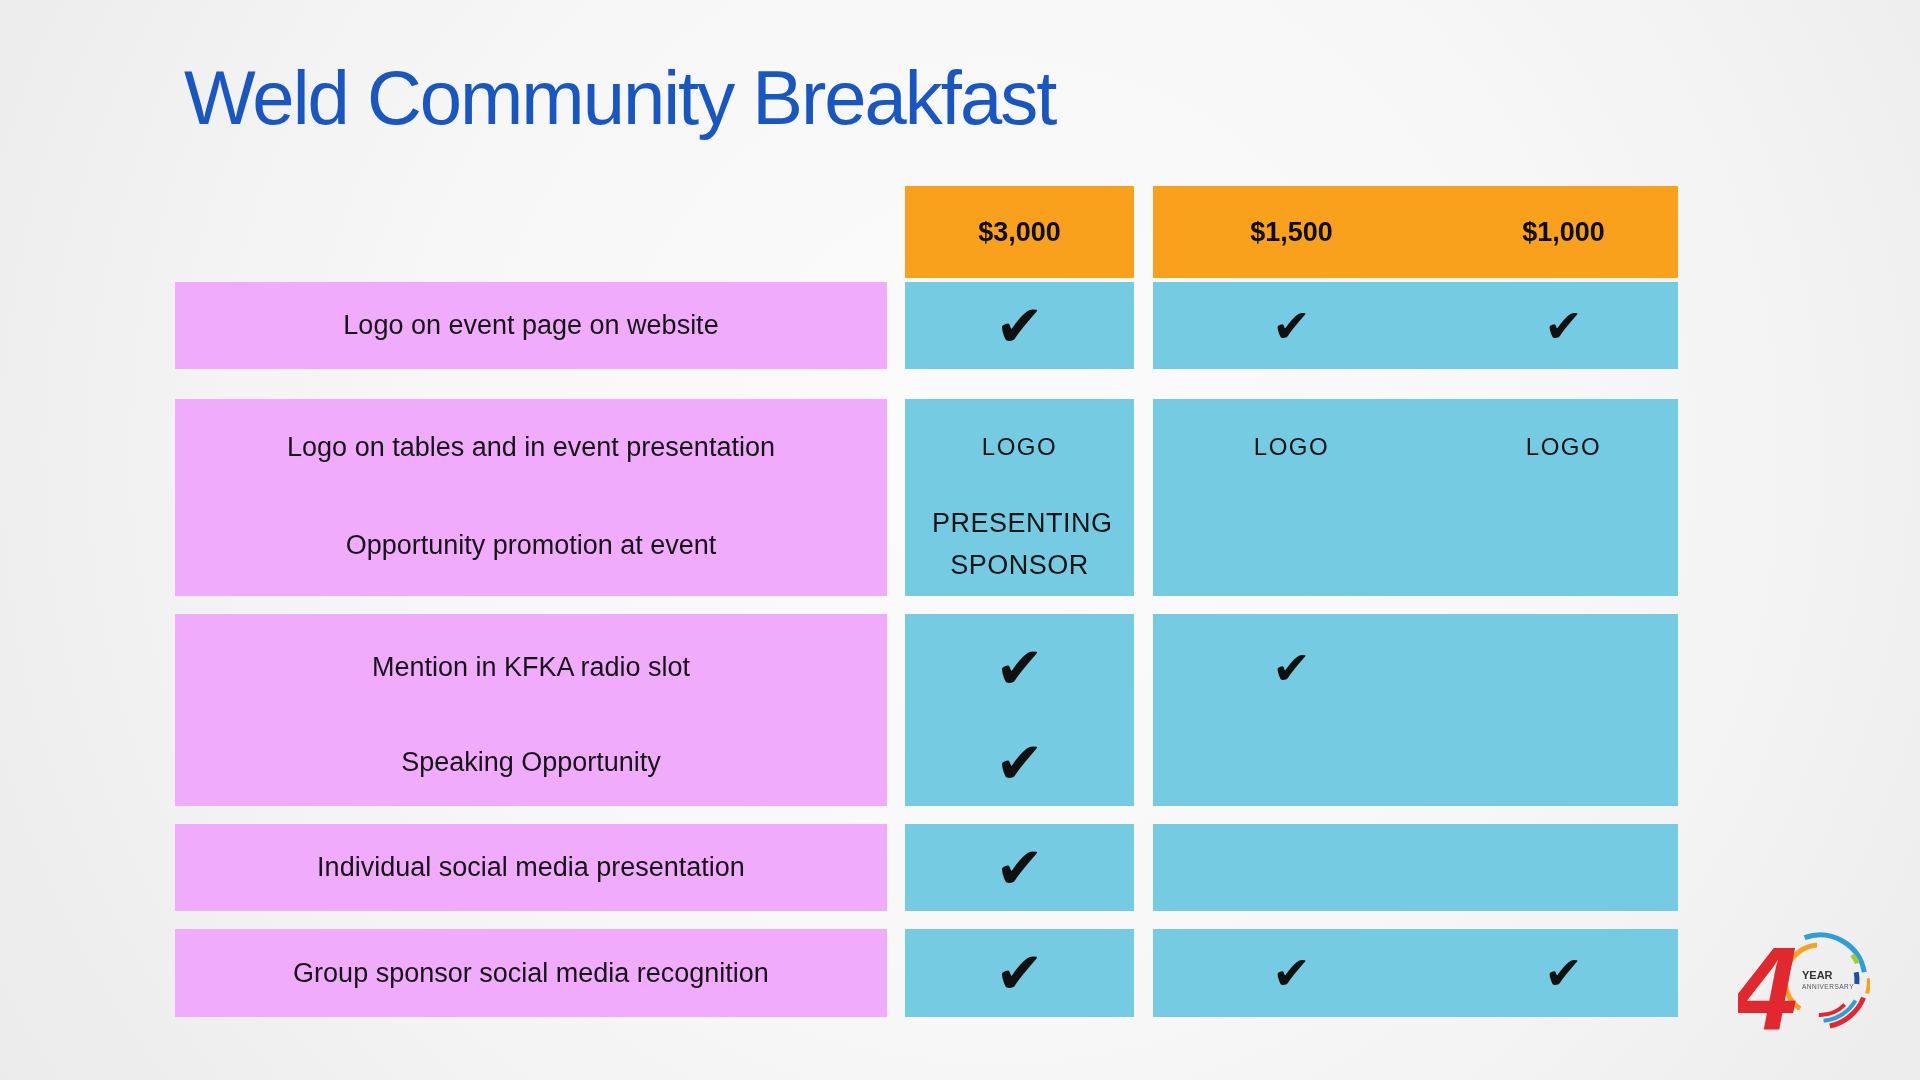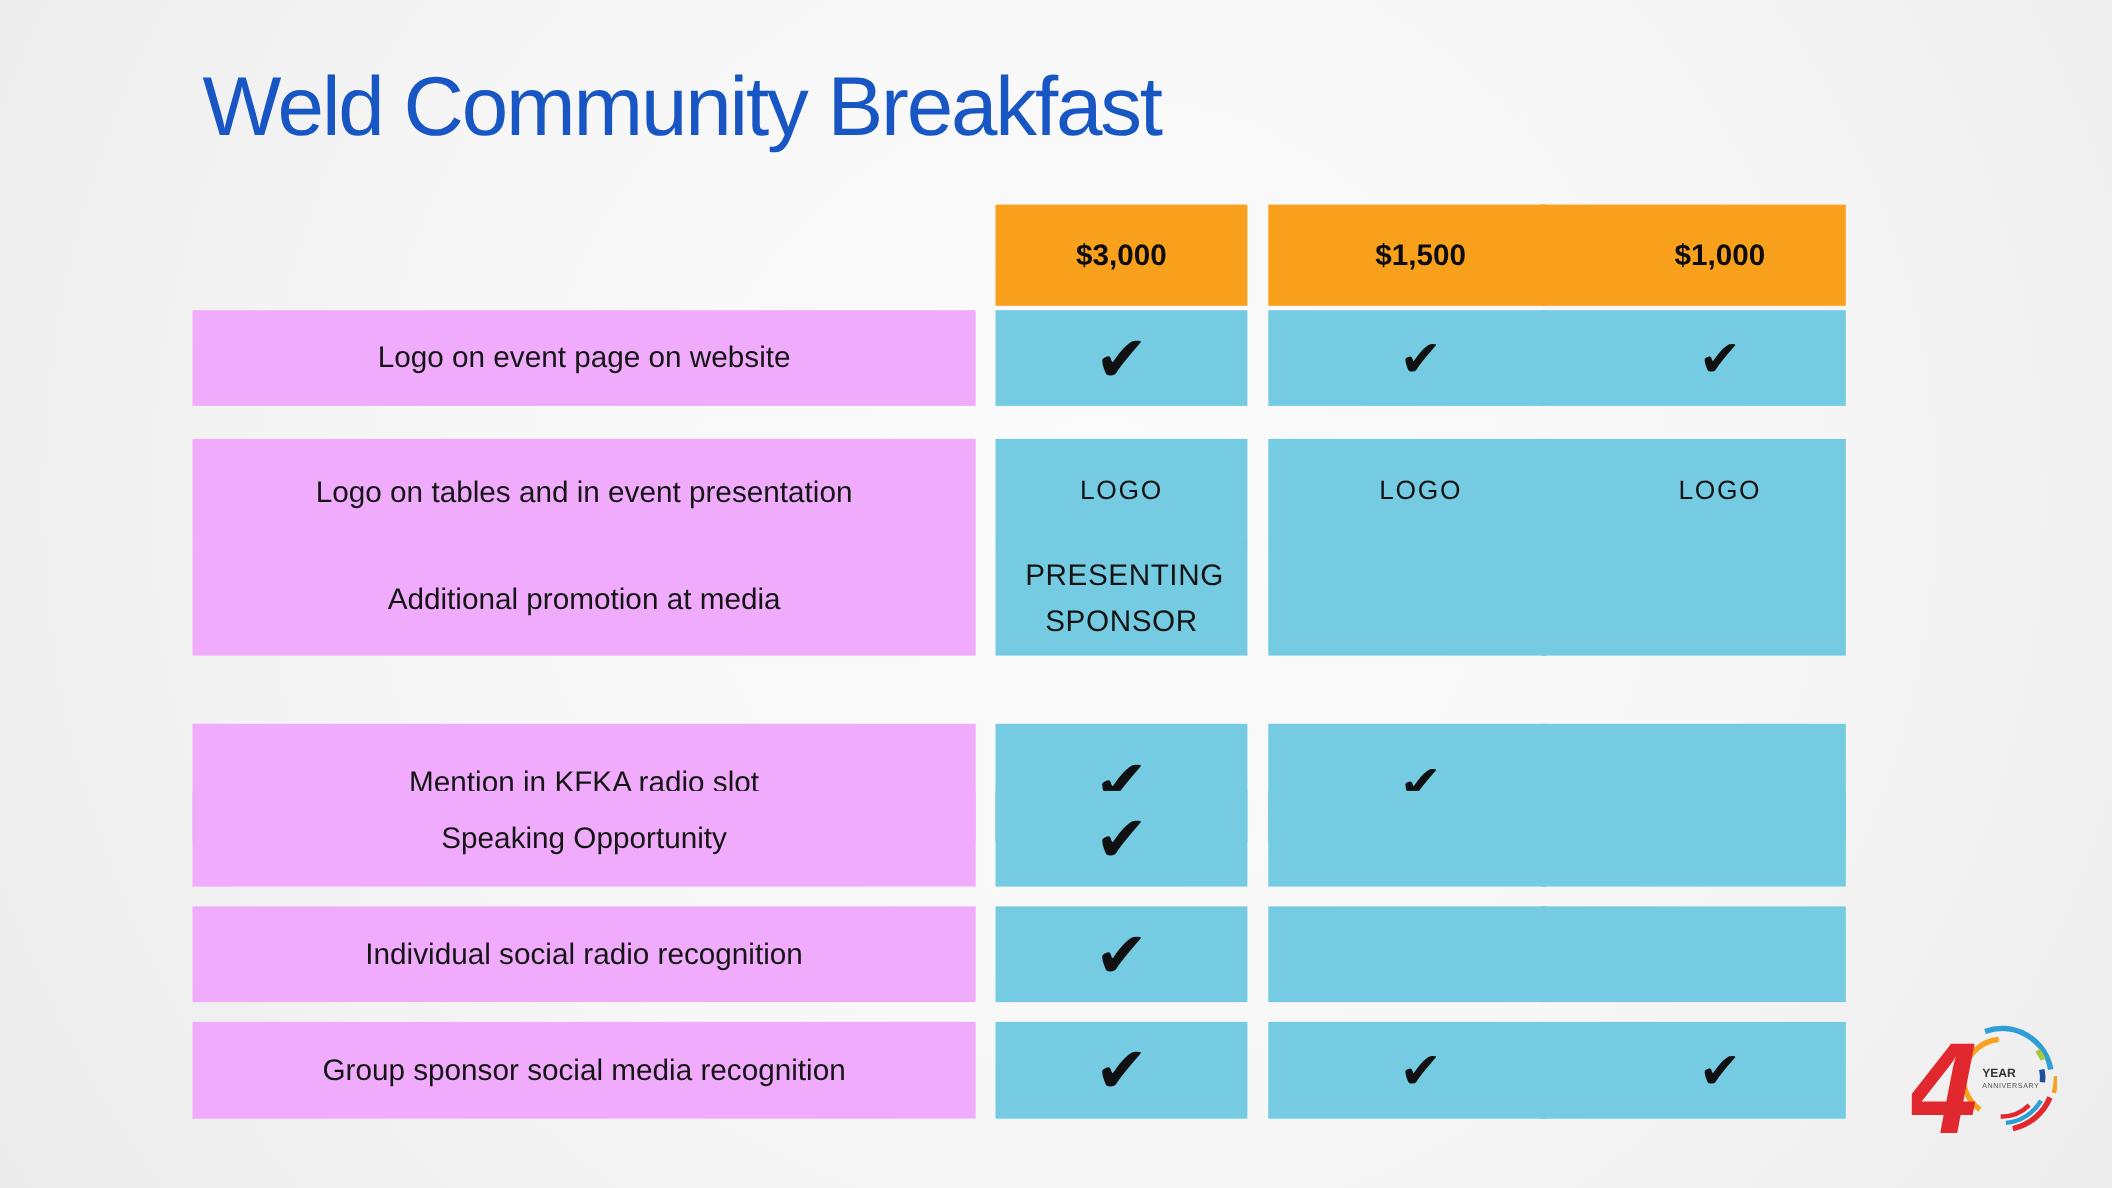--- a/index.html
+++ b/index.html
@@ -26,21 +26,21 @@
     font-size:27px;color:#151515;text-align:center;
   }
   .hdr{top:186px;height:92px;background:#F9A01D;font-size:27px;font-weight:bold;color:#0d0d0d;}
   .blue{background:#74CBE2;}
   .col1{left:905px;}
   .col2{left:1153px;padding-left:24px;}
   .col3{left:1401px;padding-left:48px;}
   .r1{top:282px;height:87px;}
   .r2{top:399px;height:96px;}
   .r3{top:494px;height:102px;}
-  .r4{top:614px;height:107px;margin-top:44px;}
+  .r4{top:614px;height:107px;}
   .r5{top:719px;height:87px;}
   .r6{top:824px;height:87px;}
   .r7{top:929px;height:88px;}
   .check{
     font-family:"DejaVu Sans", sans-serif;
     color:#101010;line-height:1;
   }
   .check.lg{font-size:58px;}
   .check.md{font-size:46px;}
   .cell-text{font-size:24px;letter-spacing:1.5px;color:#141414;}
@@ -71,21 +71,21 @@
 <div class="cell blue col1 r2">
     <span class="cell-text">LOGO</span>
   </div>
 <div class="cell blue col2 r2">
     <span class="cell-text">LOGO</span>
   </div>
 <div class="cell blue col3 r2">
     <span class="cell-text">LOGO</span>
   </div>
 
-<div class="label-cell r3">Additional promotion at media</div>
+<div class="label-cell r3">Opportunity promotion at event</div>
 <div class="cell blue col1 r3">
     <span class="cell-text small">PRESENTING SPONSOR</span>
   </div>
 <div class="cell blue col2 r3"></div>
 <div class="cell blue col3 r3"></div>
 
 <div class="label-cell r4">Mention in KFKA radio slot</div>
 <div class="cell blue col1 r4">
     <span class="check lg">✔</span>
   </div>
@@ -94,21 +94,21 @@
   </div>
 <div class="cell blue col3 r4"></div>
 
 <div class="label-cell r5">Speaking Opportunity</div>
 <div class="cell blue col1 r5">
     <span class="check lg">✔</span>
   </div>
 <div class="cell blue col2 r5"></div>
 <div class="cell blue col3 r5"></div>
 
-<div class="label-cell r6">Individual social radio recognition</div>
+<div class="label-cell r6">Individual social media presentation</div>
 <div class="cell blue col1 r6">
     <span class="check lg">✔</span>
   </div>
 <div class="cell blue col2 r6"></div>
 <div class="cell blue col3 r6"></div>
 
 <div class="label-cell r7">Group sponsor social media recognition</div>
 <div class="cell blue col1 r7">
     <span class="check lg">✔</span>
   </div>

